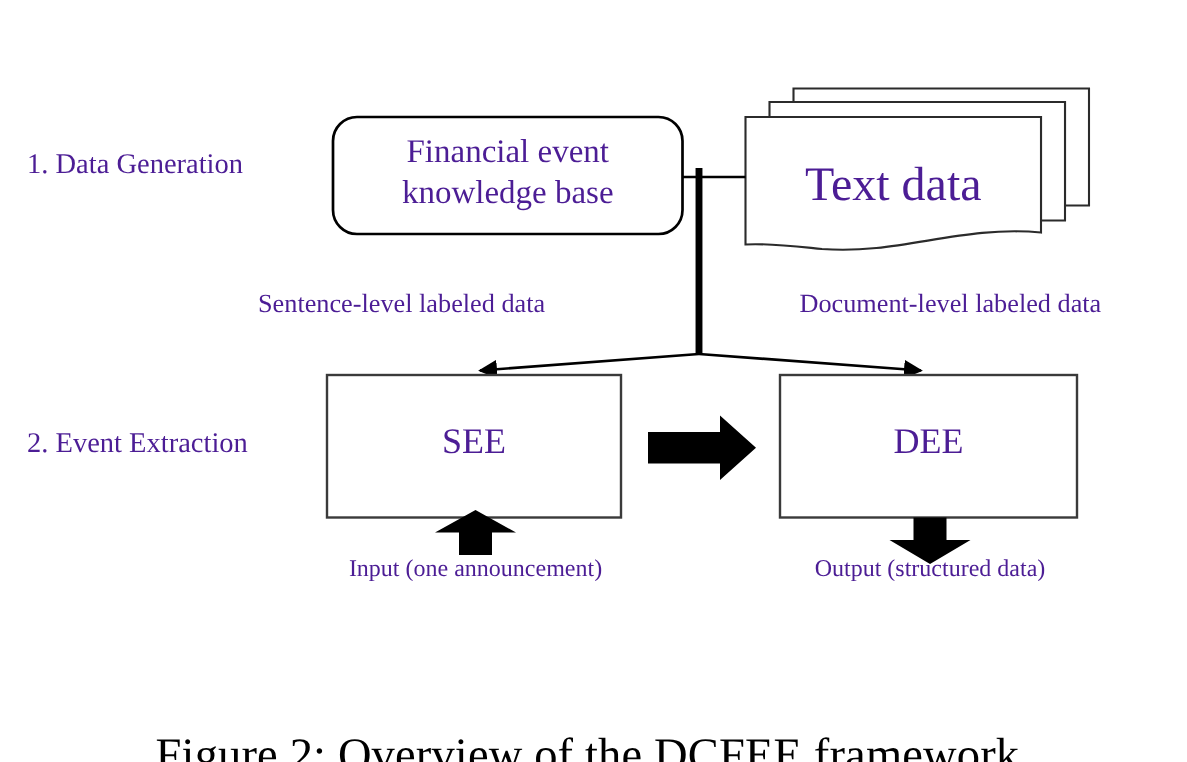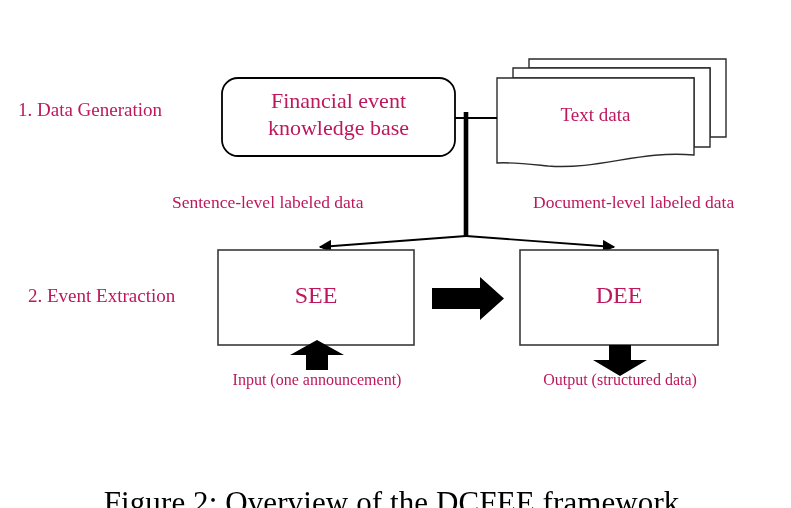--- a/index.html
+++ b/index.html
@@ -22,33 +22,33 @@
     height: 508px;
   }
   #diagram-svg {
     position: absolute;
     left: 0; top: 0;
   }
   .txt {
     position: absolute;
     white-space: nowrap;
     line-height: 1.08;
-    color: #be185d;
+    color: #4c1d95;
   }
   .stage-label {
     font-size: 19px;
   }
   .kb-text {
     font-size: 22px;
     text-align: center;
     line-height: 1.22;
     white-space: normal;
   }
   .doc-text {
-    font-size: 19px;
+    font-size: 32px;
   }
   .edge-label {
     font-size: 17.5px;
   }
   .box-text {
     font-size: 24px;
   }
   .io-label {
     font-size: 16px;
   }
@@ -99,21 +99,21 @@
     <path d="M 432 288 L 480 288 L 480 277 L 504 298.5 L 480 320 L 480 309 L 432 309 Z" fill="#000000"></path>
 
     <path d="M 306 370 L 306 355 L 290 355 L 317 340 L 344 355 L 328 355 L 328 370 Z" fill="#000000"></path>
 
     <path d="M 609 345 L 609 360 L 593 360 L 620 376 L 647 360 L 631 360 L 631 345 Z" fill="#000000"></path>
 
   </svg>
 
   <div class="txt stage-label" style="left:18px; top:100px;">1. Data Generation</div>
 
-  <div class="txt stage-label" style="left:28px; top:286px;">2. Event Extraction</div>
+  <div class="txt stage-label" style="left:18px; top:286px;">2. Event Extraction</div>
 
   <div class="txt kb-text" style="left:222px; top:88px; width:233px;">
     <div>Financial event</div>
     <div>knowledge base</div>
   </div>
 
   <div class="txt doc-text" style="left:497px; top:105px; width:197px; text-align:center;">Text data</div>
 
   <div class="txt edge-label" style="left:172px; top:193px;">Sentence-level labeled data</div>
 

